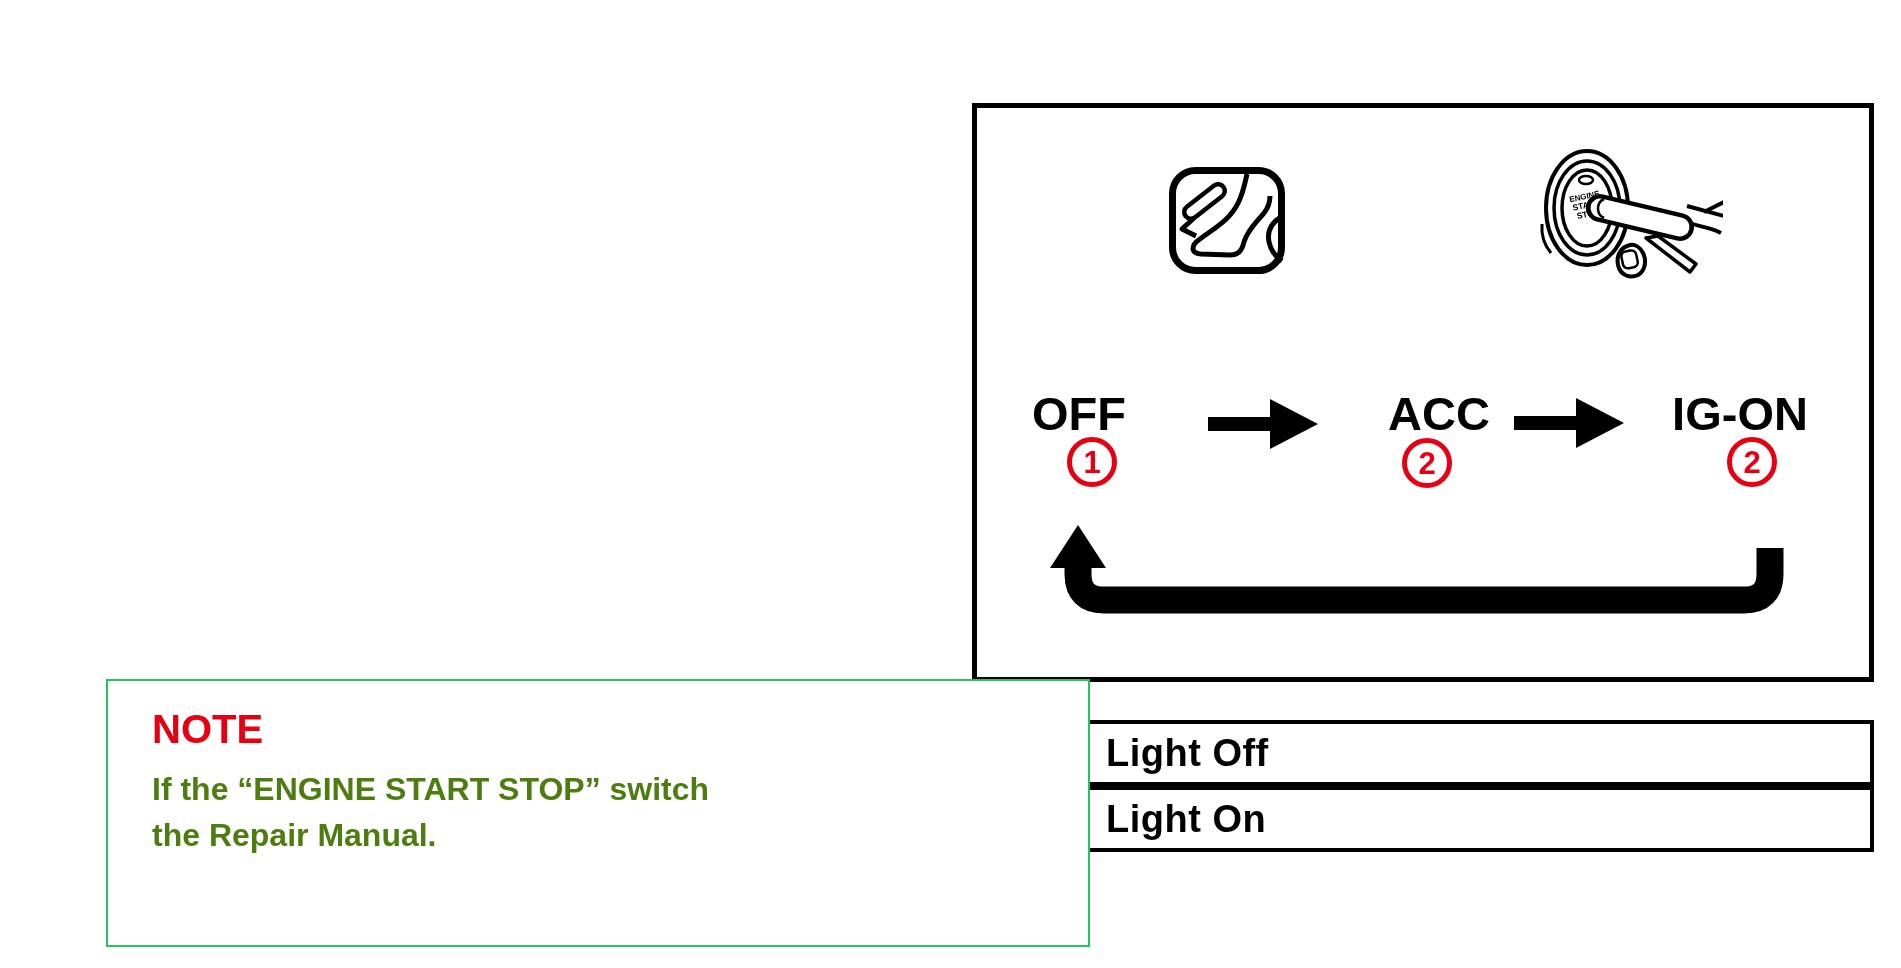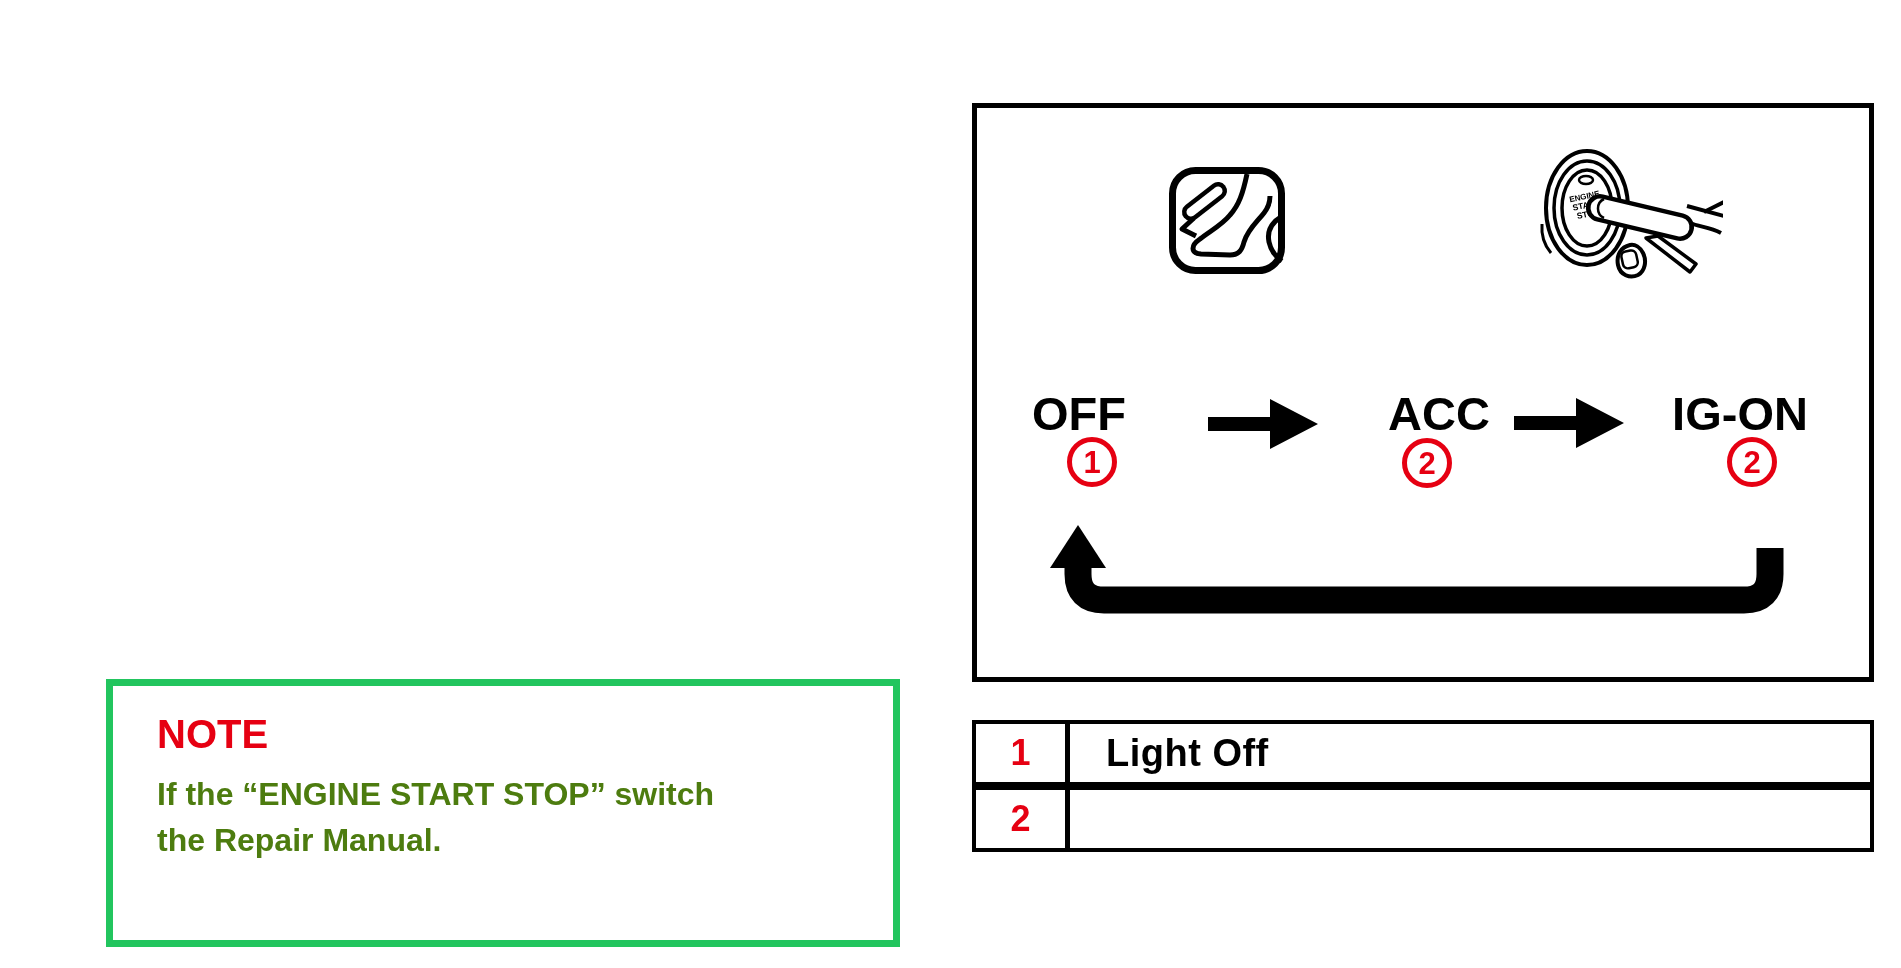--- a/index.html
+++ b/index.html
@@ -37,22 +37,22 @@
   .legend{position:absolute;left:972px;top:720px;width:902px;border:4px solid #000;
     box-sizing:border-box;background:#fff;}
   .legend-row{display:flex;height:58px;align-items:stretch;}
   .legend-row + .legend-row{border-top:8px solid #000;}
   .legend-num{width:89px;border-right:5px solid #000;display:flex;align-items:center;
     justify-content:center;color:#e60012;font-size:36px;}
   .legend-label{flex:1;display:flex;align-items:center;padding-left:36px;
     font-size:38px;letter-spacing:0.5px;color:#000;}
 
   
-  .note{position:absolute;left:106px;top:679px;width:794px;height:268px;
-    border:7px solid #22c55e;box-sizing:border-box;background:#fff;}
+  .note{position:absolute;left:106px;top:679px;width:984px;height:268px;
+    border:2px solid #22c55e;box-sizing:border-box;background:#fff;}
   .note-heading{margin:25px 0 0 44px;font-size:40px;line-height:1.15;color:#e60012;}
   .note-line{margin-left:44px;font-size:32px;line-height:46px;color:#4d7c0f;white-space:nowrap;}
   .note-line-first{margin-top:14px;}
 
   svg text{font-family:"Liberation Sans",sans-serif;font-weight:bold;}
 </style>
 </head>
 <body>
 
 <div class="page">
@@ -112,20 +112,21 @@
     </svg>
   </div>
 
   <div class="legend">
     <div class="legend-row">
       <div class="legend-num">1</div>
       <div class="legend-label">Light Off</div>
     </div>
     <div class="legend-row">
       <div class="legend-num">2</div>
+      <div class="legend-label">Light On</div>
     </div>
   </div>
 
   <div class="note">
     <div class="note-heading">NOTE</div>
     <div class="note-line note-line-first">If the “ENGINE START STOP” switch</div>
     <div class="note-line">the Repair Manual.</div>
   </div>
 
 </div>

